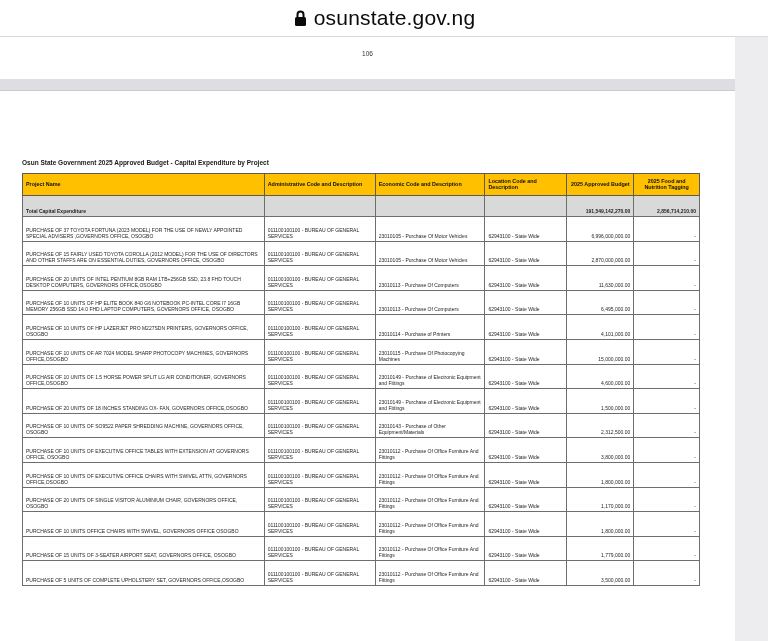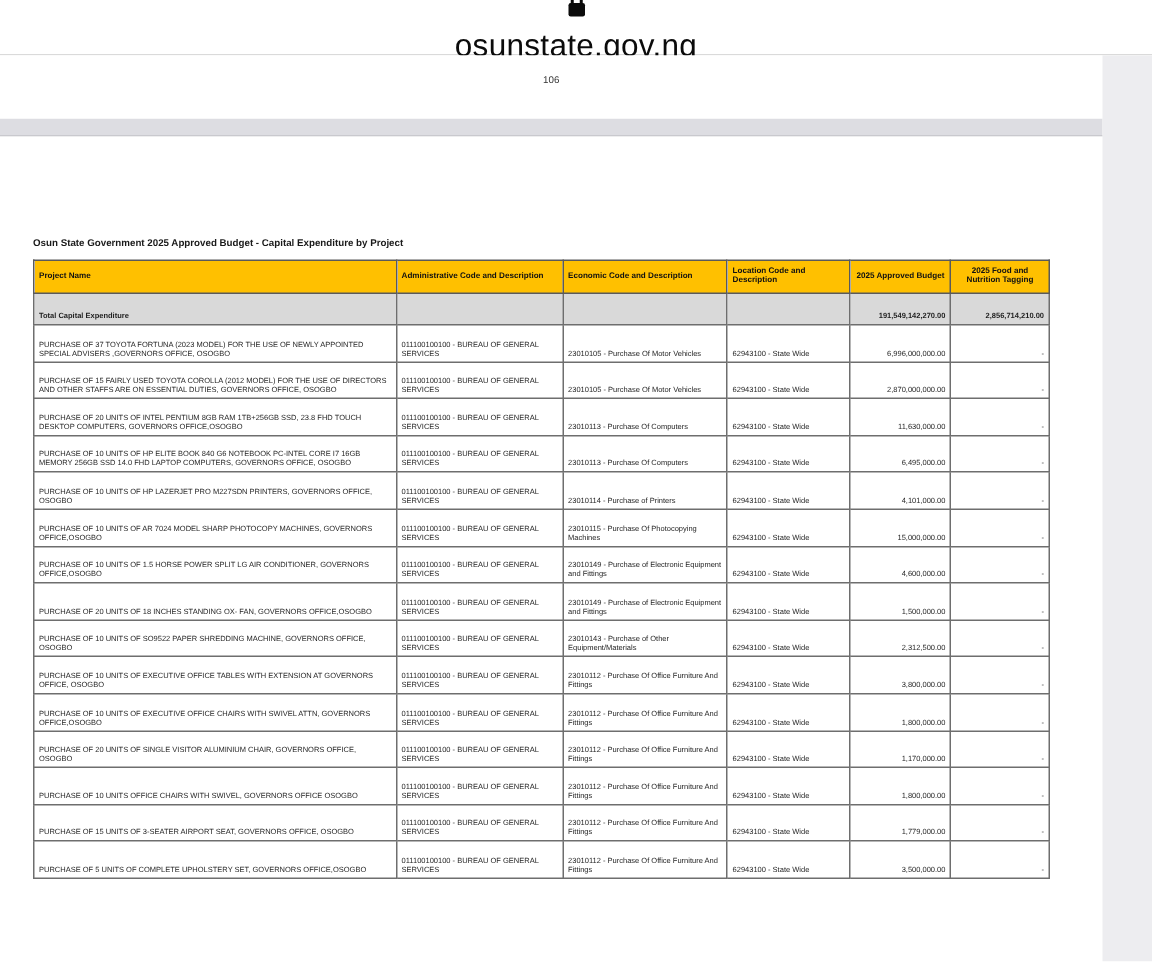--- a/index.html
+++ b/index.html
@@ -10,21 +10,21 @@
     --gutter:#EDEDF0;
     --separator:#DDDDE2;
     --grid:#6E6E6E;
   }
   *{box-sizing:border-box;margin:0;padding:0;}
   html,body{width:768px;height:641px;overflow:hidden;background:#fff;
     font-family:"Liberation Sans",sans-serif;}
   
   .browser-bar{
     height:37px;display:flex;align-items:center;justify-content:center;
-    background:#fff;border-bottom:1px solid #dadada;gap:6px;flex-direction:column;
+    background:#fff;border-bottom:1px solid #dadada;gap:6px;
   }
   .browser-bar .addr{font-size:21px;color:#0b0b0b;letter-spacing:.2px;}
   .lock{display:inline-flex;align-items:center;}
   
   .viewport{position:relative;height:604px;background:#fff;}
   .side-gutter{position:absolute;top:0;right:0;bottom:0;width:33px;background:var(--gutter);}
   .pages{margin-right:33px;}
   .prev-page{height:42px;background:#fff;position:relative;}
   .page-number{position:absolute;top:13px;left:0;right:0;text-align:center;
     font-size:6.5px;color:#333;}

